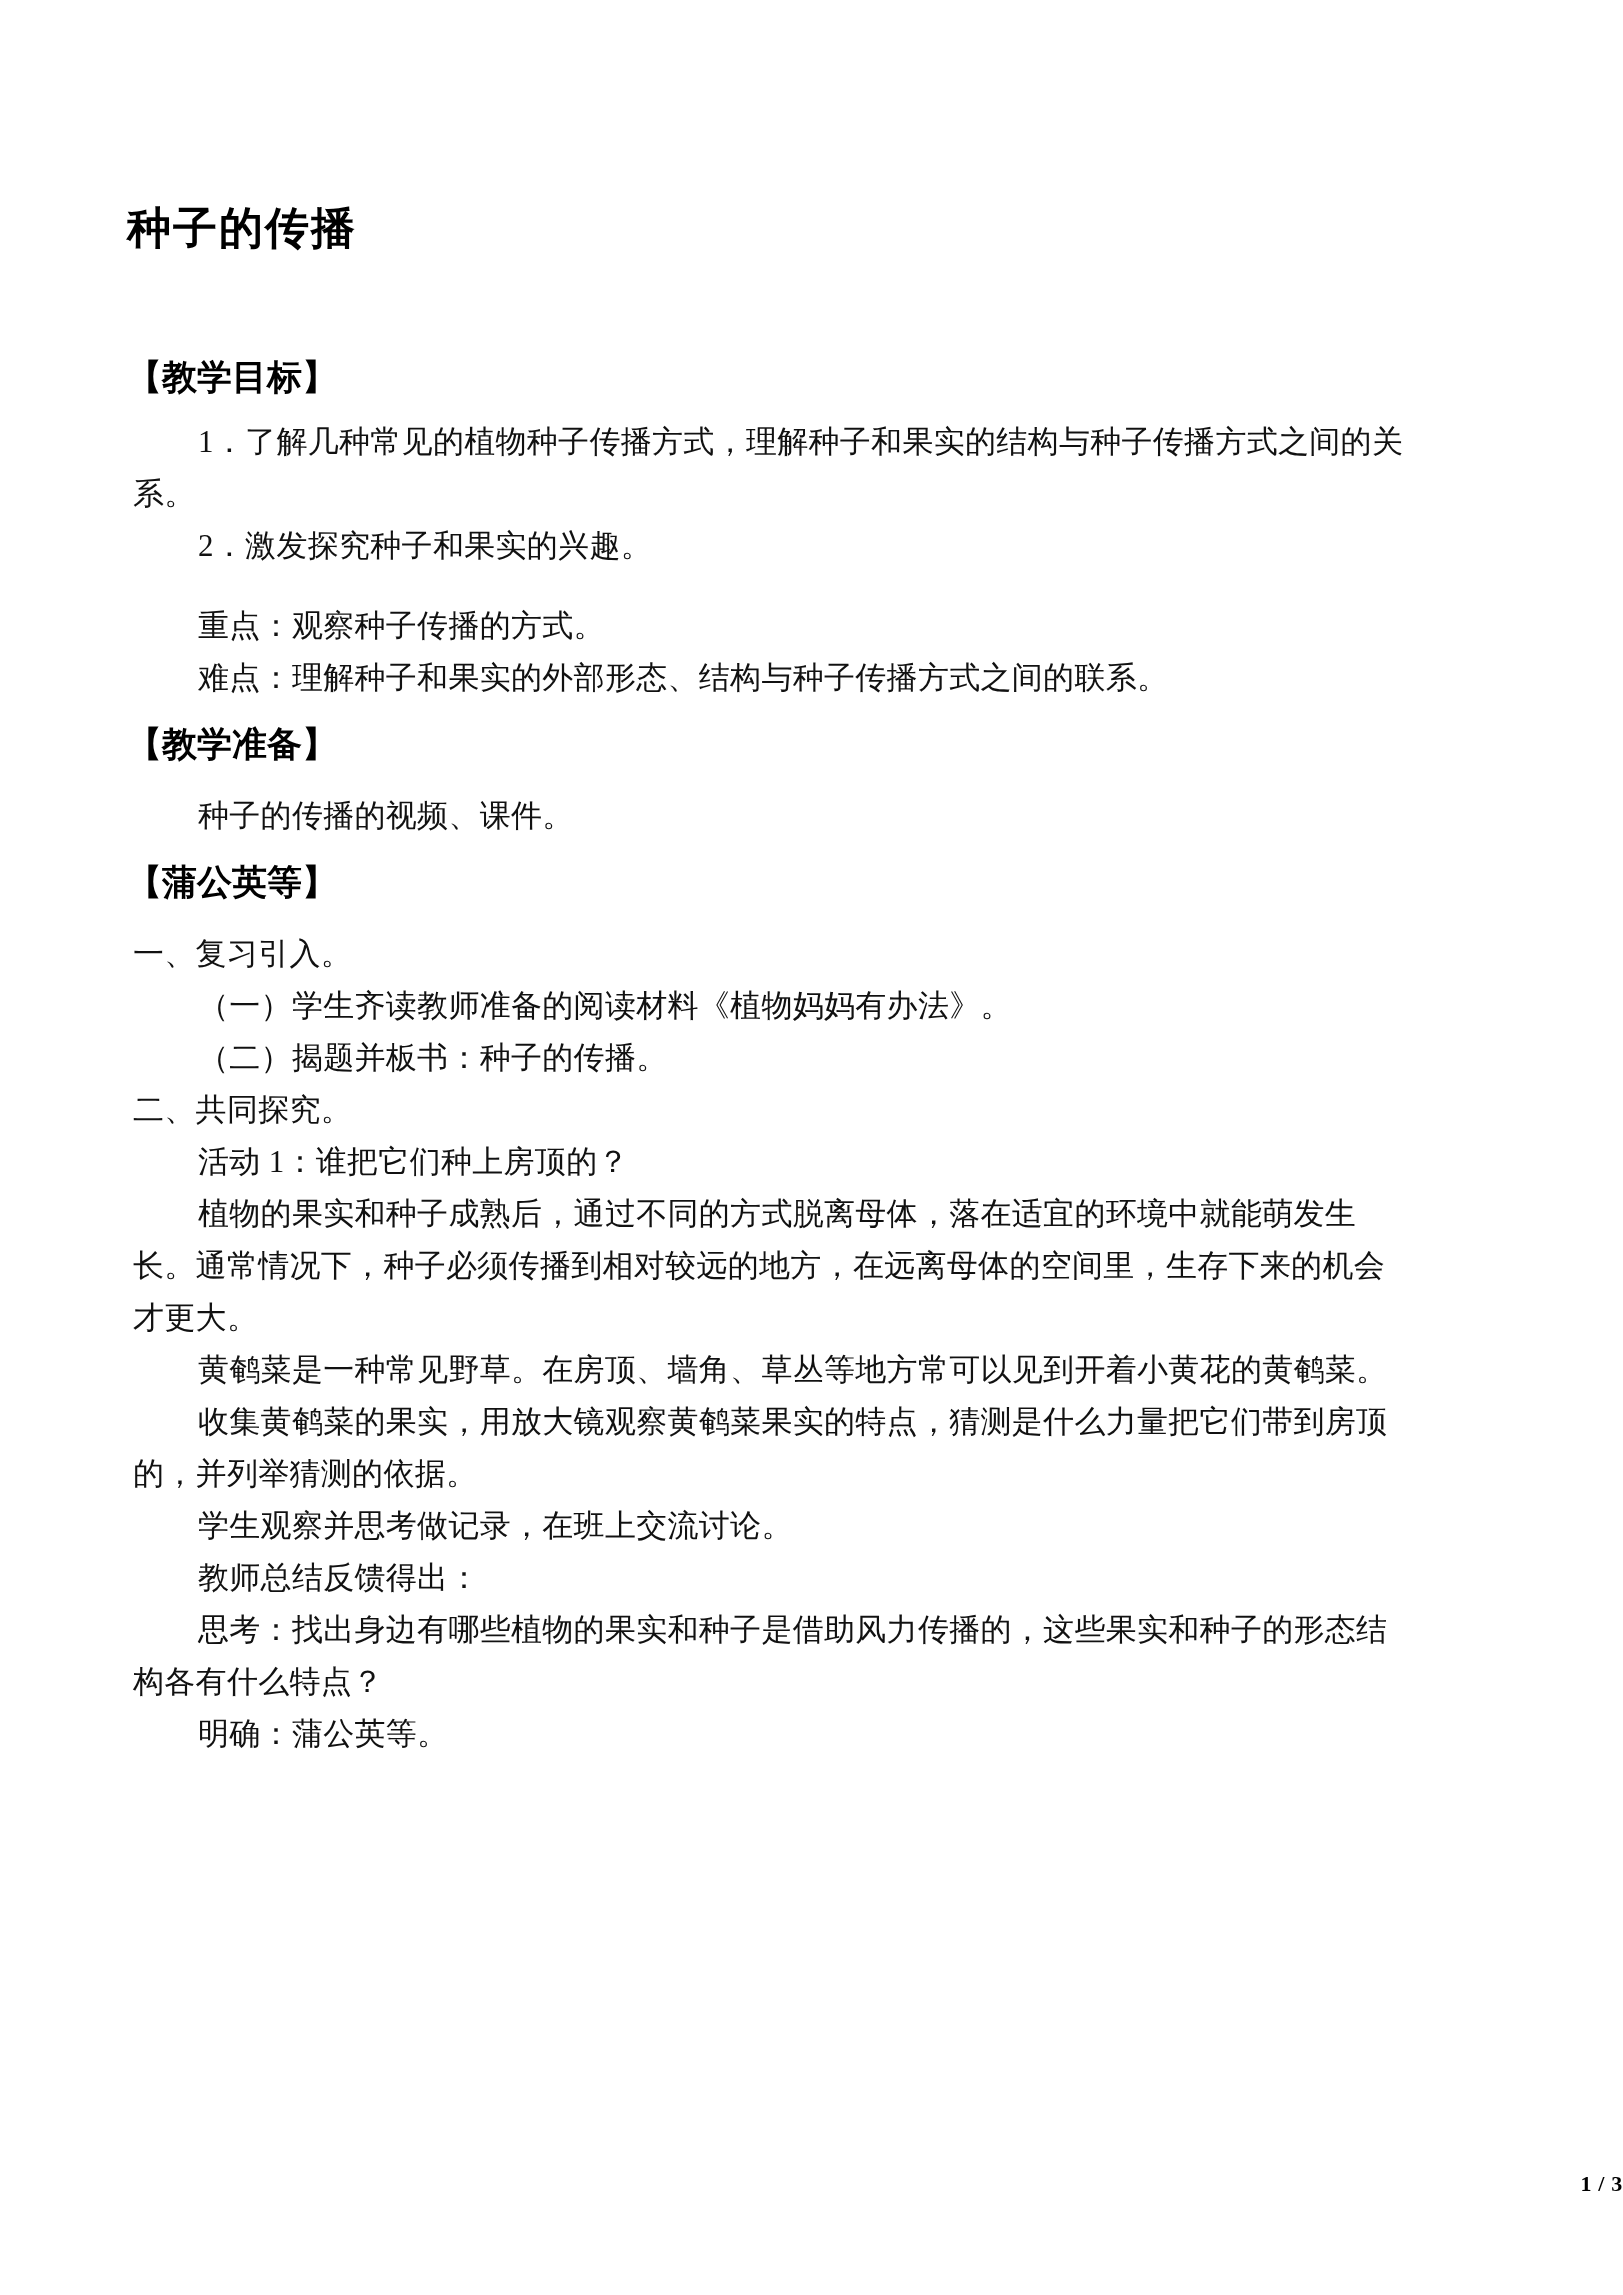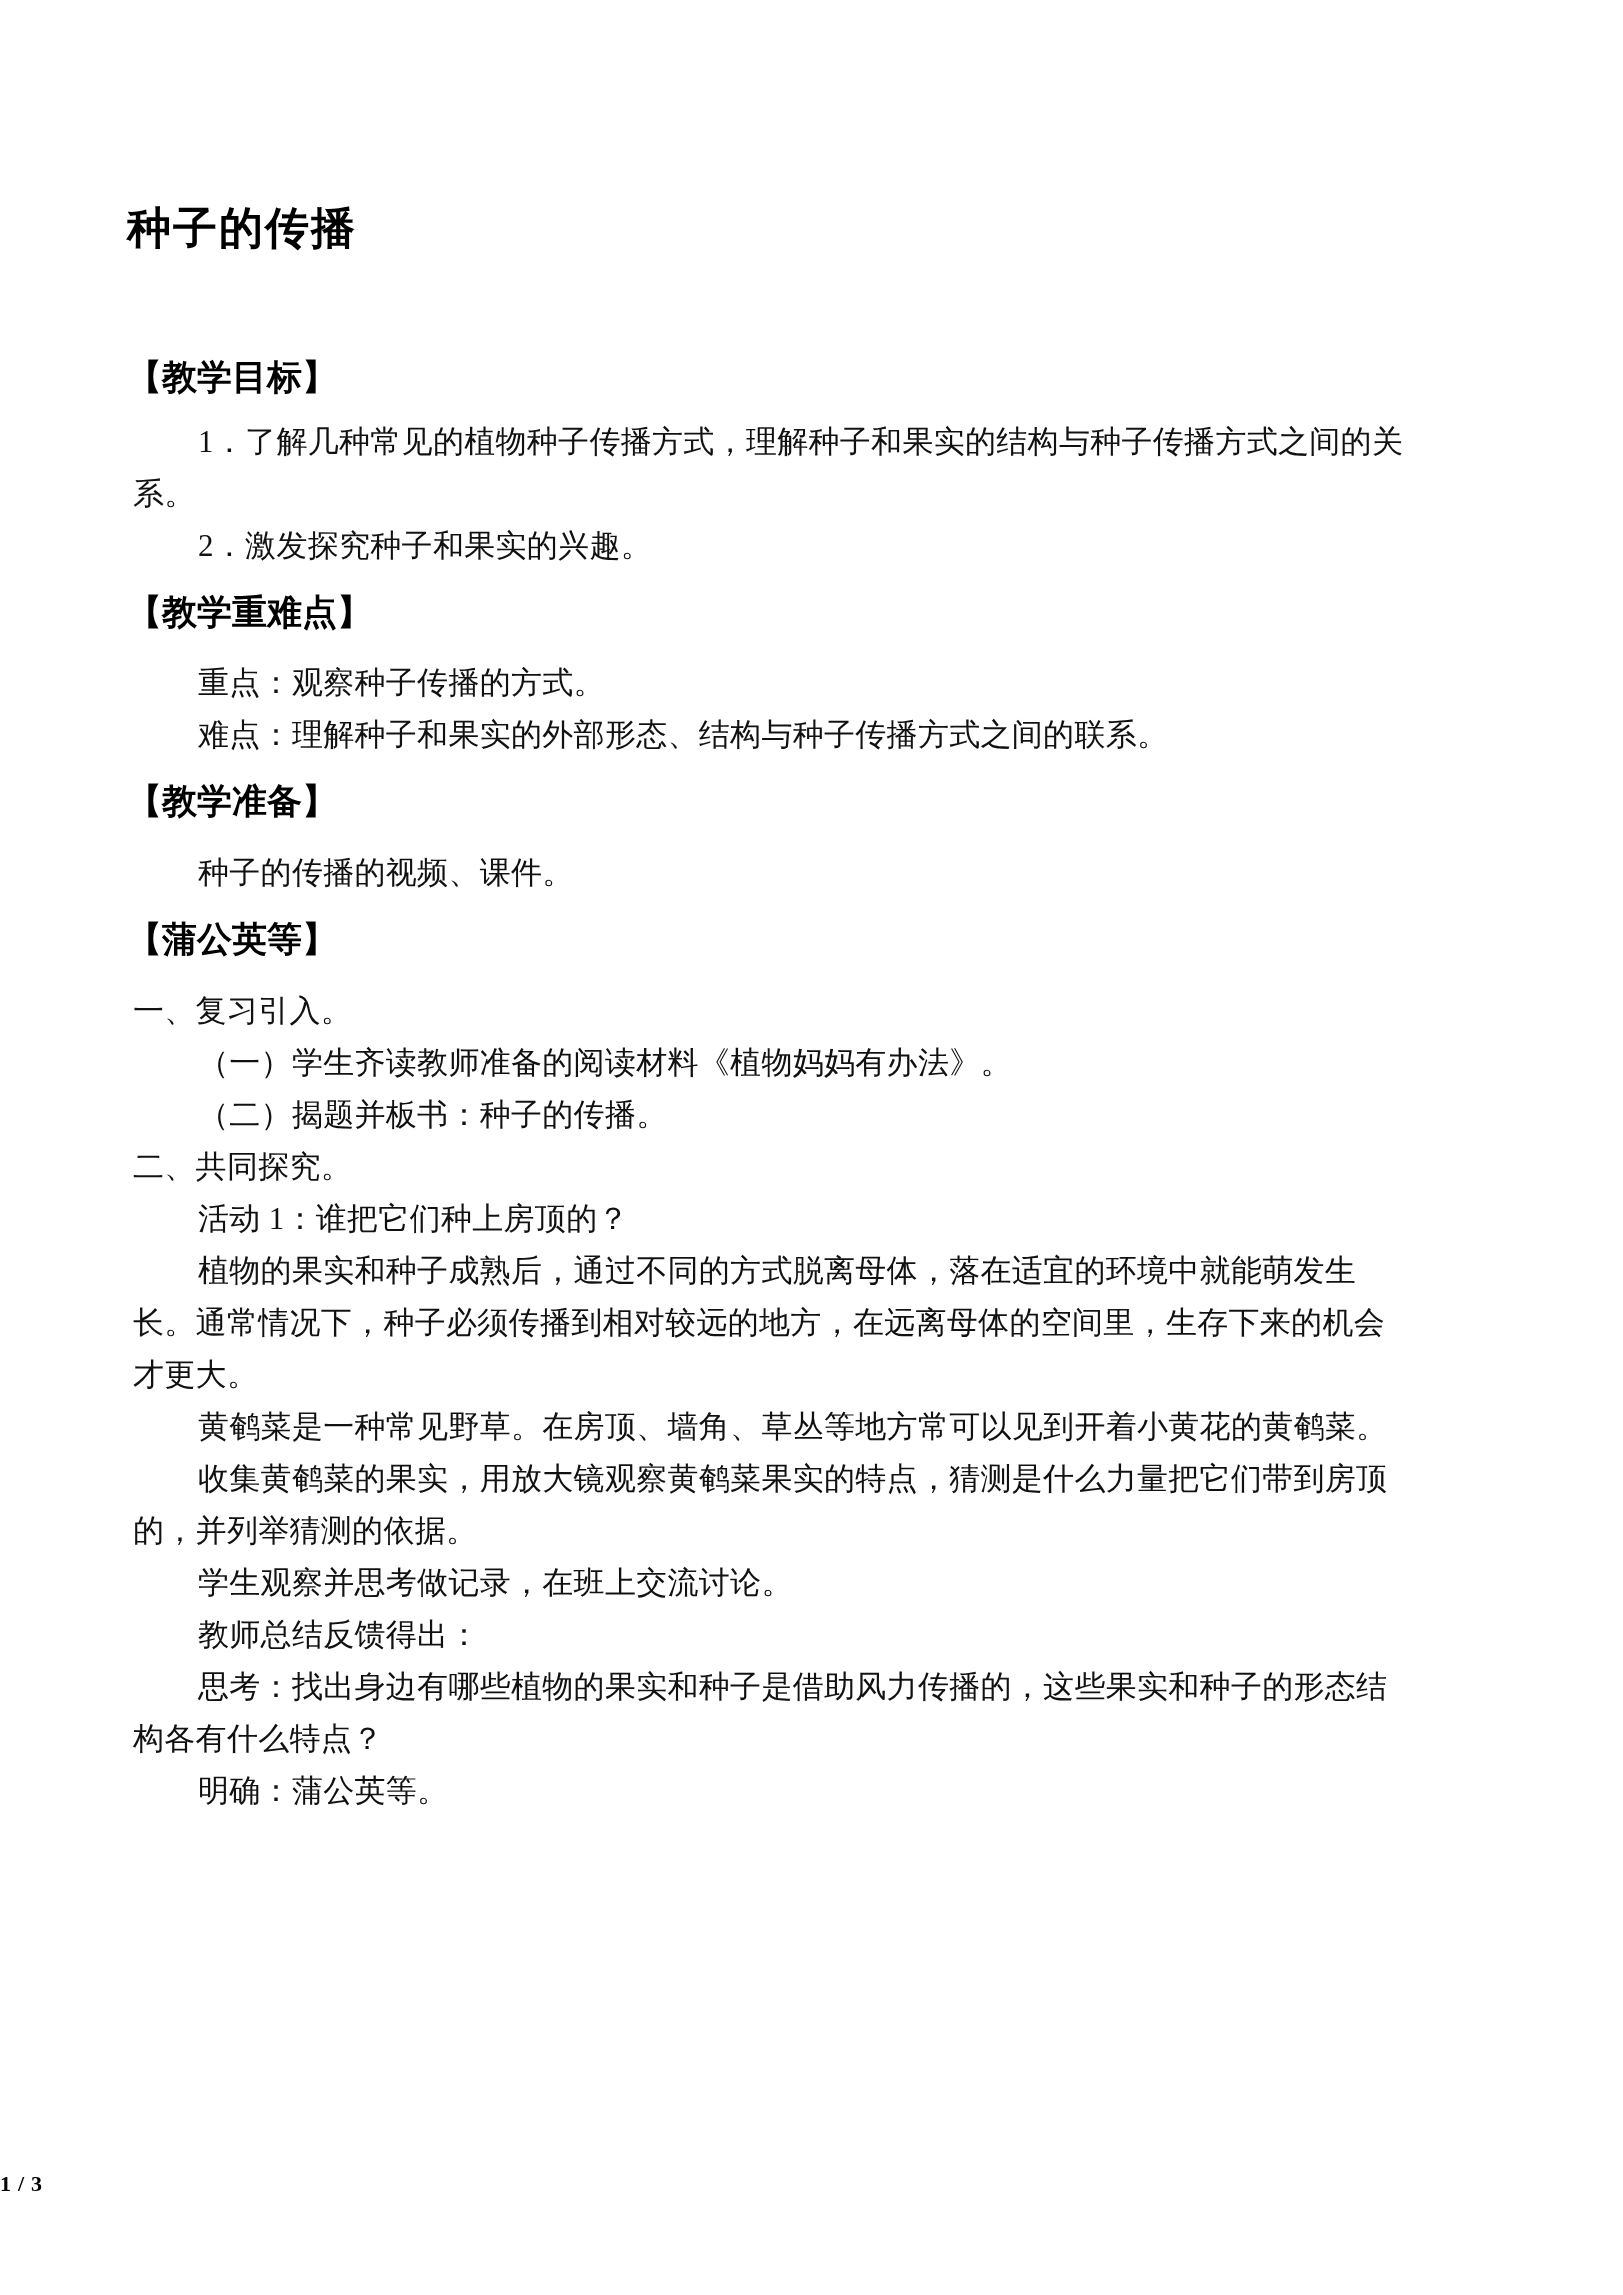--- a/index.html
+++ b/index.html
@@ -77,21 +77,21 @@
   .line-slot-head {
     height: 57px;
     display: flex;
     align-items: flex-end;
   }
   .footer {
     position: absolute;
     left: 0;
     right: 0;
     top: 2171px;
-    text-align: left;
+    text-align: right;
     font-family: "Liberation Serif", "DejaVu Serif", serif;
     font-size: 22px;
     font-weight: bold;
     color: #000;
     letter-spacing: 0.7px;
   }
 </style>
 </head>
 <body>
 
@@ -115,23 +115,20 @@
         <div class="body-line no-indent">系。</div>
       </div>
       <div class="line-slot">
         <div class="body-line indent">2．激发探究种子和果实的兴趣。</div>
       </div>
     </div>
 
     <div class="spacer-xs"></div>
 
     <div>
-      <div class="line-slot-head">
-        <div class="section-heading">【教学重难点】</div>
-      </div>
       <div class="spacer-s"></div>
       <div class="line-slot">
         <div class="body-line indent">重点：观察种子传播的方式。</div>
       </div>
       <div class="line-slot">
         <div class="body-line indent">难点：理解种子和果实的外部形态、结构与种子传播方式之间的联系。</div>
       </div>
     </div>
 
     <div class="spacer-xs"></div>

